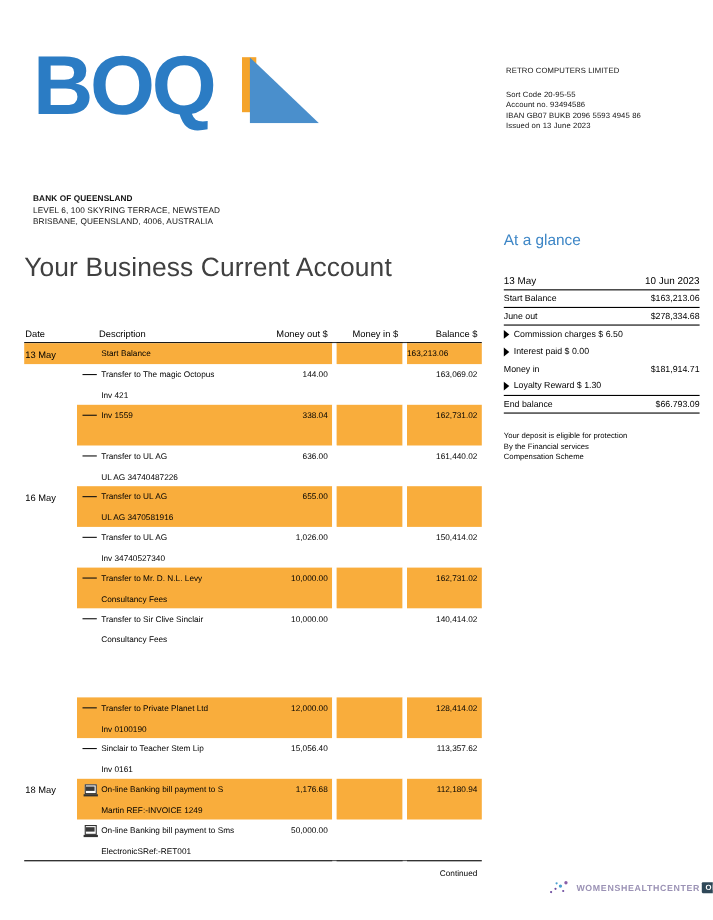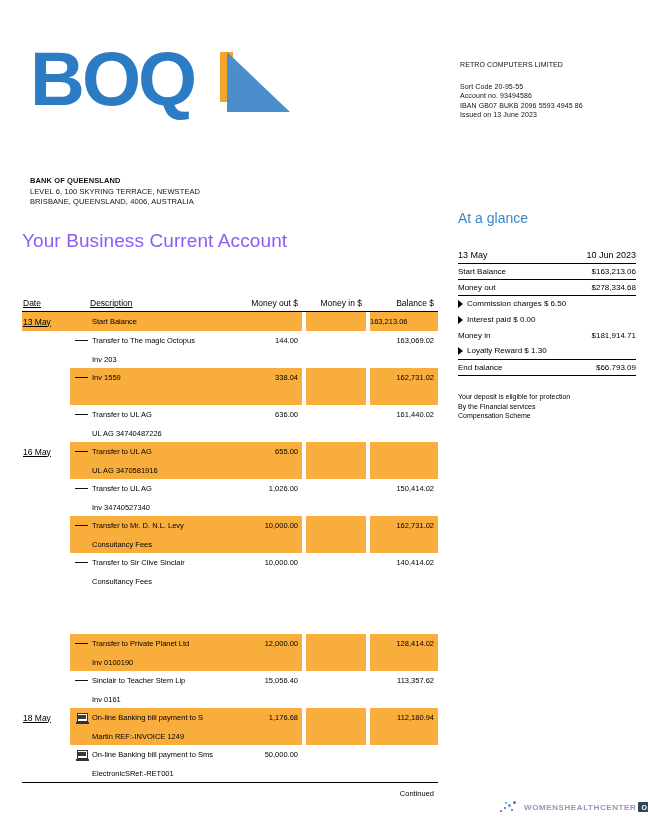--- a/index.html
+++ b/index.html
@@ -69,22 +69,22 @@
     color: #111;
     letter-spacing: 0.1px;
   }
   .corp-block .gap { height: 12px; }
 
   
   .acct-title {
     position: absolute;
     left: 22px;
     top: 230px;
-    font-size: 19px;
-    color: #8b5cf6;
+    font-size: 24px;
+    color: #404040;
     letter-spacing: 0.1px;
   }
 
   
   .glance {
     position: absolute;
     left: 458px;
     top: 210px;
     width: 178px;
   }
@@ -130,34 +130,34 @@
     position: absolute;
     left: 22px;
     top: 298px;
     width: 416px;
   }
   .row {
     display: flex;
     align-items: stretch;
     width: 100%;
   }
-  .c-date  { width: 48px;  flex: none; font-size: 8.5px; padding-left: 1px; text-decoration: underline; }
+  .c-date  { width: 48px;  flex: none; font-size: 8.5px; padding-left: 1px; }
   .c-icon  { width: 20px;  flex: none; }
   .c-desc  { flex: 1 1 auto; font-size: 7.5px; }
   .c-out   { width: 72px;  flex: none; text-align: right; font-size: 7.5px; padding-right: 4px; }
   .c-gap   { width: 4px;   flex: none; background: #fff; }
   .c-in    { width: 60px;  flex: none; text-align: right; font-size: 7.5px; padding-right: 4px; }
   .c-gap2  { width: 4px;   flex: none; background: #fff; }
   .c-bal   { width: 68px;  flex: none; text-align: right; font-size: 7.5px; padding-right: 4px; }
 
   .hdr .c-date, .hdr .c-desc, .hdr .c-out, .hdr .c-in, .hdr .c-bal {
     font-size: 8.5px;
     padding-bottom: 3px;
   }
-  .hdr .c-desc { padding-left: 0; text-decoration: underline; }
+  .hdr .c-desc { padding-left: 0; }
   .hdr { border-bottom: 1px solid #000; }
   .hl { background: #f9ad3c; }
 
   .line1, .line2 {
     display: flex;
     align-items: center;
     height: 19px;
   }
   .line2 { height: 18px; }
 
@@ -267,21 +267,21 @@
     <span class="g-date">13 May</span>
     <span class="g-date d2">10 Jun 2023</span>
   </div>
 
   <div class="g-row rule">
     <span>Start Balance</span>
     <span>$163,213.06</span>
   </div>
 
   <div class="g-row rule">
-    <span>Money out</span>
+    <span>June out</span>
     <span>$278,334.68</span>
   </div>
 
   <div class="g-arrow">
     <span class="tri"></span>
     <span>Commission charges $ 6.50</span>
   </div>
 
   <div class="g-arrow">
     <span class="tri"></span>
@@ -343,21 +343,21 @@
             <div class="line2"></div>
           </div>
           <div class="c-icon">
             <div class="line1" style="justify-content:center">
               <span class="dash"></span>
             </div>
             <div class="line2"></div>
           </div>
           <div class="c-desc">
             <div class="line1 desc-pad">Transfer to The magic Octopus</div>
-            <div class="line2 desc-pad">Inv 203</div>
+            <div class="line2 desc-pad">Inv 421</div>
           </div>
           <div class="c-out">
             <div class="line1" style="justify-content:flex-end">144.00</div>
             <div class="line2"></div>
           </div>
           <div class="c-gap"></div>
           <div class="c-in">
             <div class="line1" style="justify-content:flex-end"></div>
             <div class="line2"></div>
           </div>

